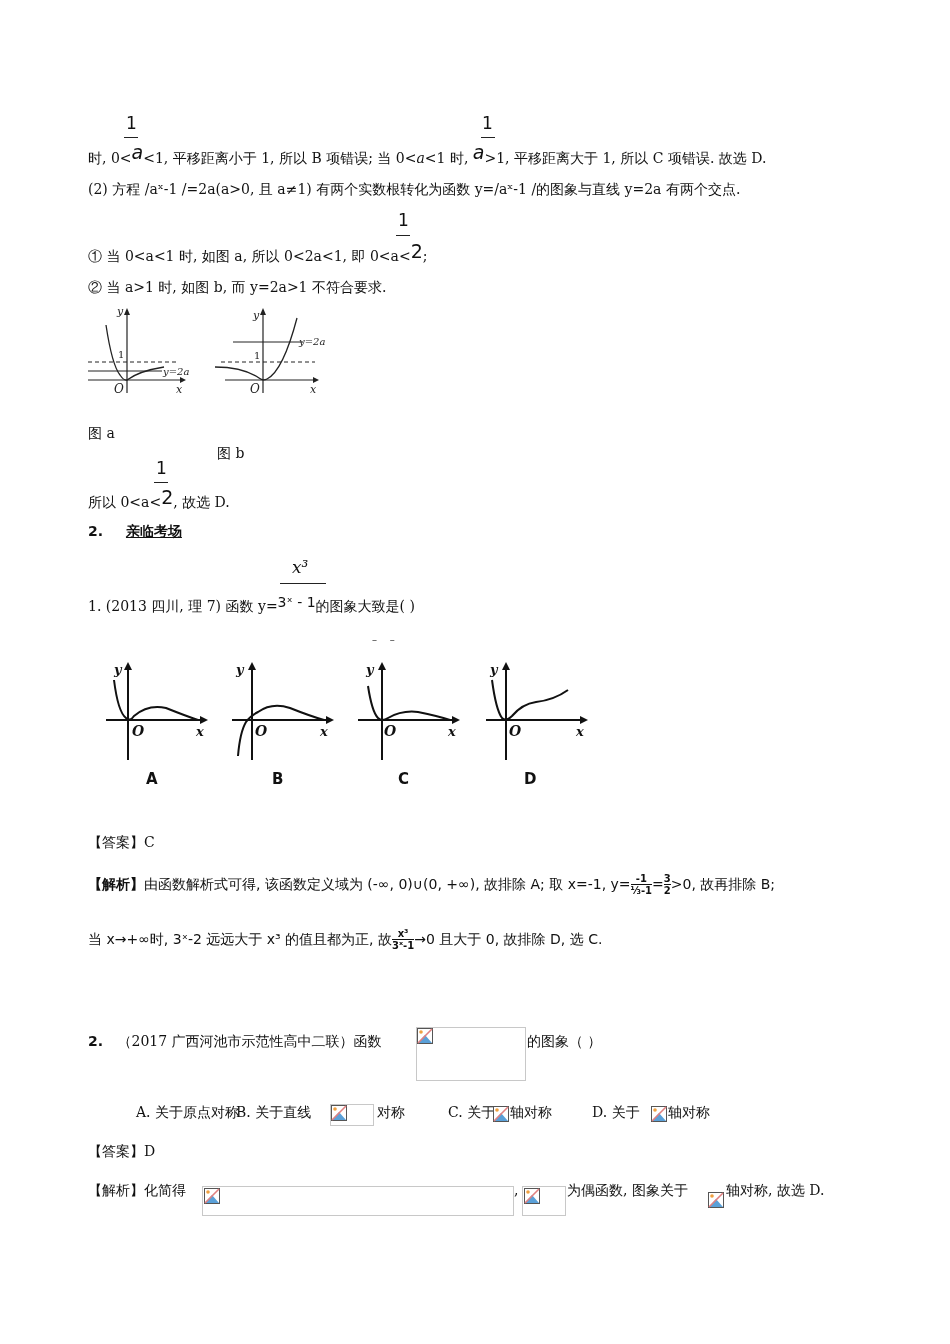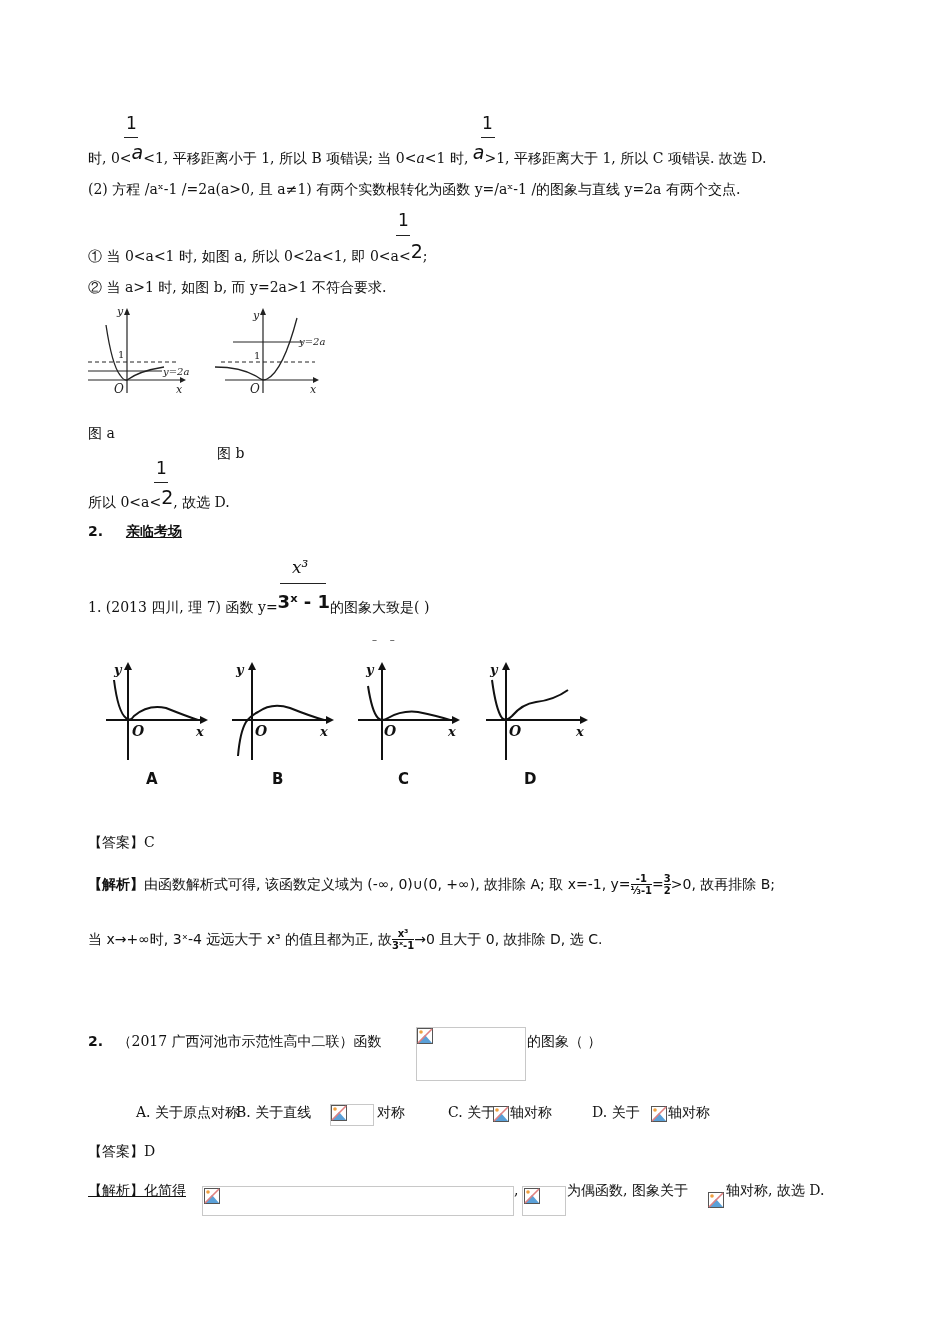--- a/index.html
+++ b/index.html
@@ -88,21 +88,21 @@
 </div>
 
 <div class="abs bold sans" style="left:88px; top:523px; font-size:14px;">
   <span>2.</span>
   <span class="underline" style="margin-left:18px;">亲临考场</span>
 </div>
 
 <div class="abs it" style="left:292px; top:557px; font-family:'DejaVu Serif', serif; font-size:17px;">x³</div>
 <div class="frac-bar" style="left:280px; top:583px; width:46px;"></div>
 <div class="line" style="top:596px;">
-  <span>1. (2013 四川, 理 7) 函数 y=</span><span class="sans" style="font-size:18px; position:relative; top:-4px;font-weight:bold;">3ˣ - 1</span><span>的图象大致是(        )</span>
+  <span>1. (2013 四川, 理 7) 函数 y=</span><span class="sans" style="font-size:14px; position:relative; top:-4px;">3ˣ - 1</span><span>的图象大致是(        )</span>
 </div>
 <div class="abs" style="left:372px; top:634px; font-size:10px;">–&nbsp;&nbsp;&nbsp;&nbsp;–</div>
 
 <div class="abs graph" style="left:102px; top:660px;">
   <svg width="110" height="100" viewBox="0 0 110 100">
     <line x1="4" y1="60" x2="100" y2="60" stroke="#111" stroke-width="2"></line>
     <polygon points="98,56 106,60 98,64" fill="#111"></polygon>
     <line x1="26" y1="100" x2="26" y2="6" stroke="#111" stroke-width="2"></line>
     <polygon points="22,10 26,2 30,10" fill="#111"></polygon>
     <path d="M12 20 Q16 52 24 58 Q28 62 32 56 Q46 44 64 48 Q84 56 96 60" fill="none" stroke="#111" stroke-width="2"></path>
@@ -153,21 +153,21 @@
 <div class="opt-label" style="left:524px; top:770px;">D</div>
 
 <div class="line" style="top:832px;">
   <span>【答案】</span><span>C</span>
 </div>
 
 <div class="line sans" style="top:873px; font-size:14px;">
   <span class="bold">【解析】</span><span>由函数解析式可得, 该函数定义域为 (-∞, 0)∪(0, +∞), 故排除 A; 取 x=-1, y=</span><span style="display:inline-block; vertical-align:middle; text-align:center; font-size:10px; line-height:11px; font-weight:bold;"><span style="display:block; border-bottom:1px solid #111;">-1</span><span style="display:block;">⅓-1</span></span><span>=</span><span style="display:inline-block; vertical-align:middle; text-align:center; font-size:10px; line-height:11px; font-weight:bold;"><span style="display:block; border-bottom:1px solid #111;">3</span><span style="display:block;">2</span></span><span>&gt;0, 故再排除 B;</span>
 </div>
 <div class="line sans" style="top:928px; font-size:14px;">
-  <span>当 x→+∞时, 3ˣ-4 远远大于 x³ 的值且都为正, 故</span><span style="display:inline-block; vertical-align:middle; text-align:center; font-size:10px; line-height:11px; font-weight:bold;"><span style="display:block; border-bottom:1px solid #111;">x³</span><span style="display:block;">3ˣ-1</span></span><span>→0 且大于 0, 故排除 D, 选 C.</span>
+  <span>当 x→+∞时, 3ˣ-2 远远大于 x³ 的值且都为正, 故</span><span style="display:inline-block; vertical-align:middle; text-align:center; font-size:10px; line-height:11px; font-weight:bold;"><span style="display:block; border-bottom:1px solid #111;">x³</span><span style="display:block;">3ˣ-1</span></span><span>→0 且大于 0, 故排除 D, 选 C.</span>
 </div>
 
 <div class="abs" style="left:88px; top:1033px;">
   <span class="bold sans">2.</span>
   <span style="margin-left:10px;">（2017 广西河池市示范性高中二联）函数</span>
 </div>
 <div class="broken-frame" style="left:416px; top:1027px; width:108px; height:52px;"></div>
 <svg class="broken-icon" style="left:417px; top:1028px;" viewBox="0 0 16 16">
   <rect x="0.5" y="0.5" width="15" height="15" fill="#fff" stroke="#555"></rect>
   <path d="M1 15 L8 7 L15 15 Z" fill="#5aa0d8"></path>
@@ -214,21 +214,21 @@
   <path d="M1 15 L8 7 L15 15 Z" fill="#5aa0d8"></path>
   <circle cx="4" cy="4" r="1.8" fill="#f0a040"></circle>
   <line x1="1" y1="15" x2="15" y2="1" stroke="#e08080" stroke-width="1.6"></line>
 </svg>
 <div class="abs" style="left:668px; top:1104px;">轴对称</div>
 
 <div class="abs" style="left:88px; top:1143px;">
   <span>【答案】</span><span>D</span>
 </div>
 
-<div class="abs" style="left:88px; top:1182px;text-decoration:underline;">
+<div class="abs" style="left:88px; top:1182px;">
   <span>【解析】</span><span>化简得</span>
 </div>
 <div class="broken-frame" style="left:202px; top:1186px; width:310px; height:28px;"></div>
 <svg class="broken-icon" style="left:204px; top:1188px;" viewBox="0 0 16 16">
   <rect x="0.5" y="0.5" width="15" height="15" fill="#fff" stroke="#555"></rect>
   <path d="M1 15 L8 7 L15 15 Z" fill="#5aa0d8"></path>
   <circle cx="4" cy="4" r="1.8" fill="#f0a040"></circle>
   <line x1="1" y1="15" x2="15" y2="1" stroke="#e08080" stroke-width="1.6"></line>
 </svg>
 <div class="abs" style="left:514px; top:1182px;">,</div>

